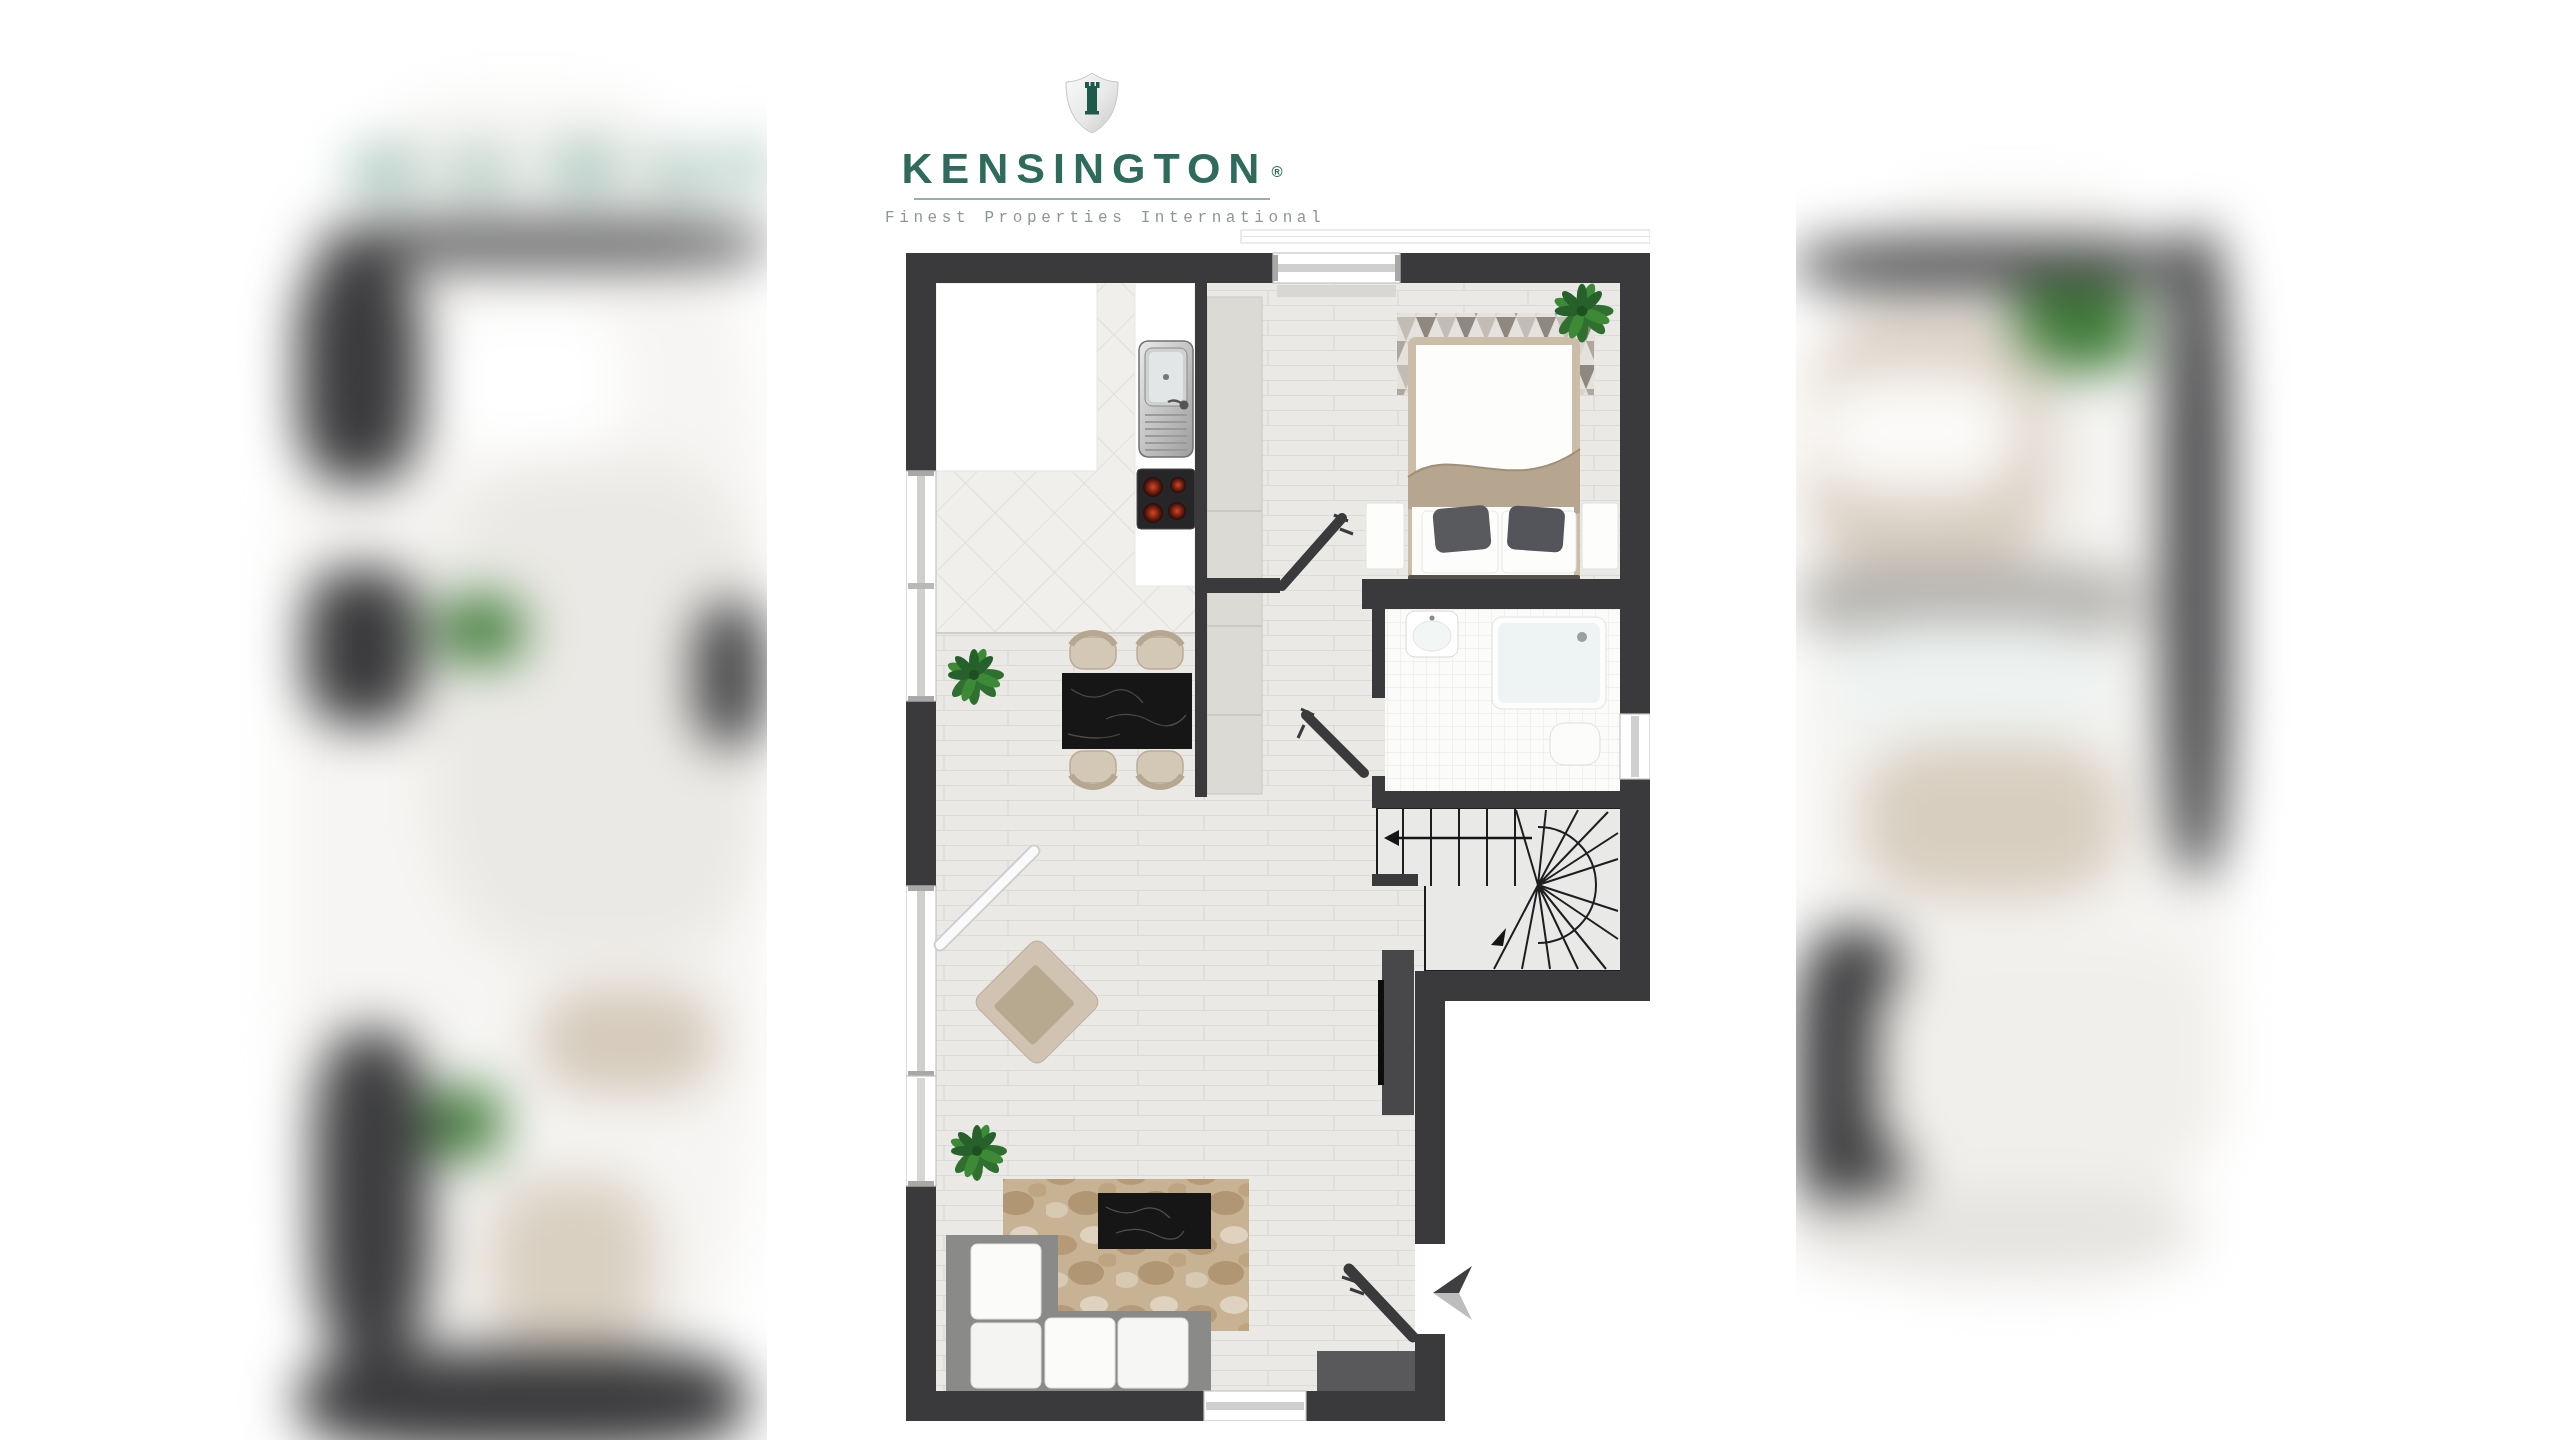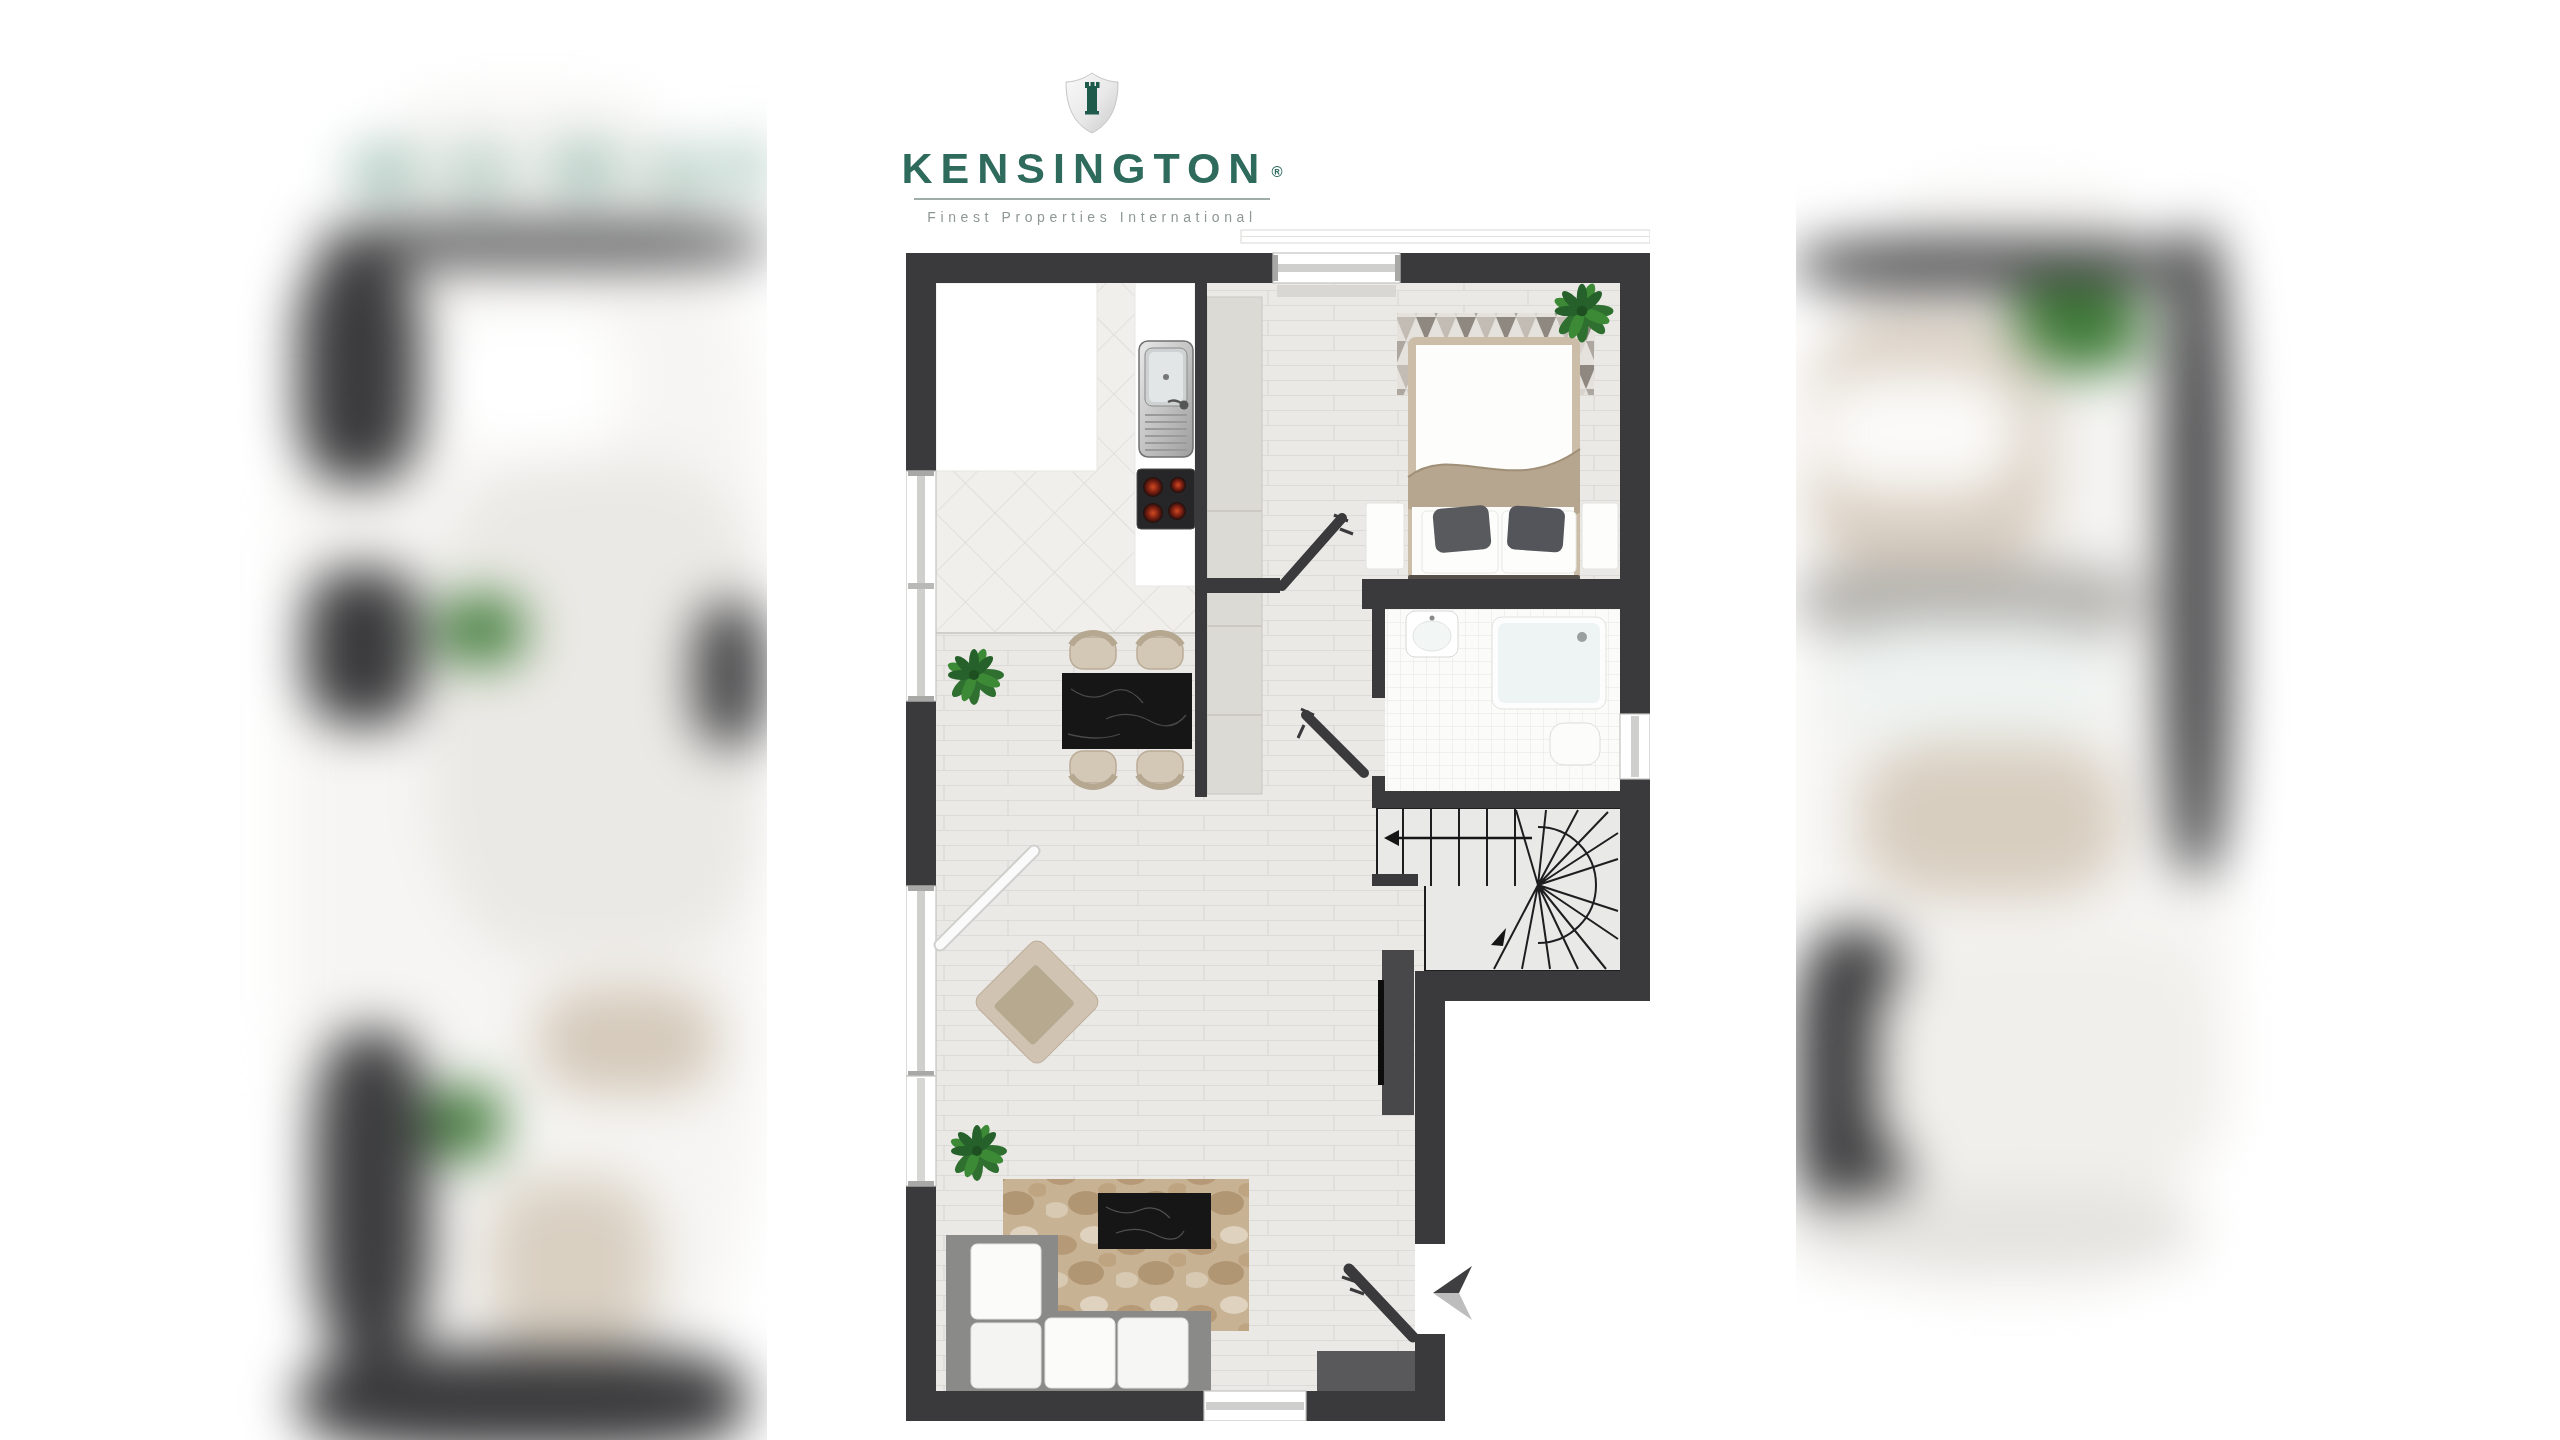--- a/index.html
+++ b/index.html
@@ -10,21 +10,21 @@
   .blur-panel.left{left:0;width:767px;}
   .blur-panel.right{left:1796px;width:764px;}
   .blob{position:absolute;border-radius:34%;}
   .sheet{position:absolute;left:767px;top:0;width:1029px;height:1440px;background:#ffffff;}
   .logo{position:absolute;left:118px;top:30px;width:414px;text-align:center;}
   .logo .shield{display:block;margin:0 auto 12px auto;}
   .brand-row{white-space:nowrap;line-height:1;}
   .brand{font-size:43px;font-weight:700;letter-spacing:8px;color:var(--brand_green);}
   .reg{font-size:15px;font-weight:700;color:var(--brand_green);vertical-align:super;margin-left:4px;}
   .logo-rule{height:2px;width:356px;margin:8px auto 9px auto;background:var(--rule_gray);}
-  .tagline{font-size:14px;letter-spacing:4.6px;color:var(--tagline_gray);white-space:nowrap;}
+  .tagline{font-size:16px;letter-spacing:4.6px;color:var(--tagline_gray);white-space:nowrap;font-family:Liberation Mono, monospace;}
   .plan{position:absolute;left:139px;top:186px;}
 </style>
 </head>
 <body>
 
 <div class="canvas">
 
   <div class="blur-panel left">
     <div class="blur-wrap">
       <div class="blob" style="left:285px;top:55px;width:482px;height:1360px;background:#f6f5f3;"></div>

